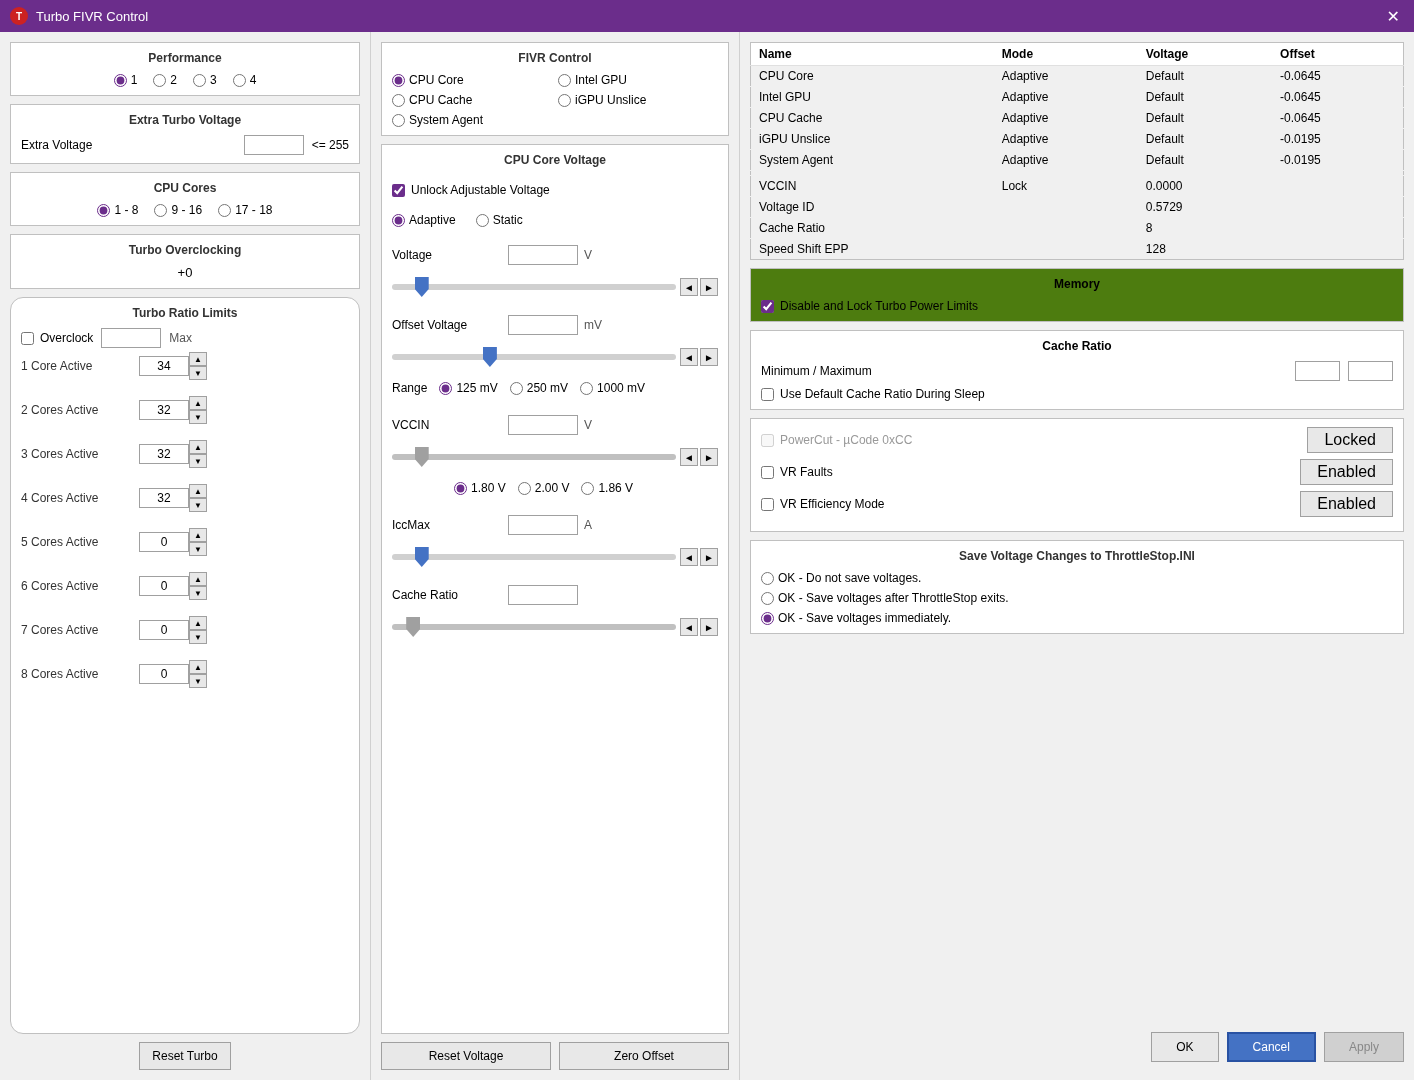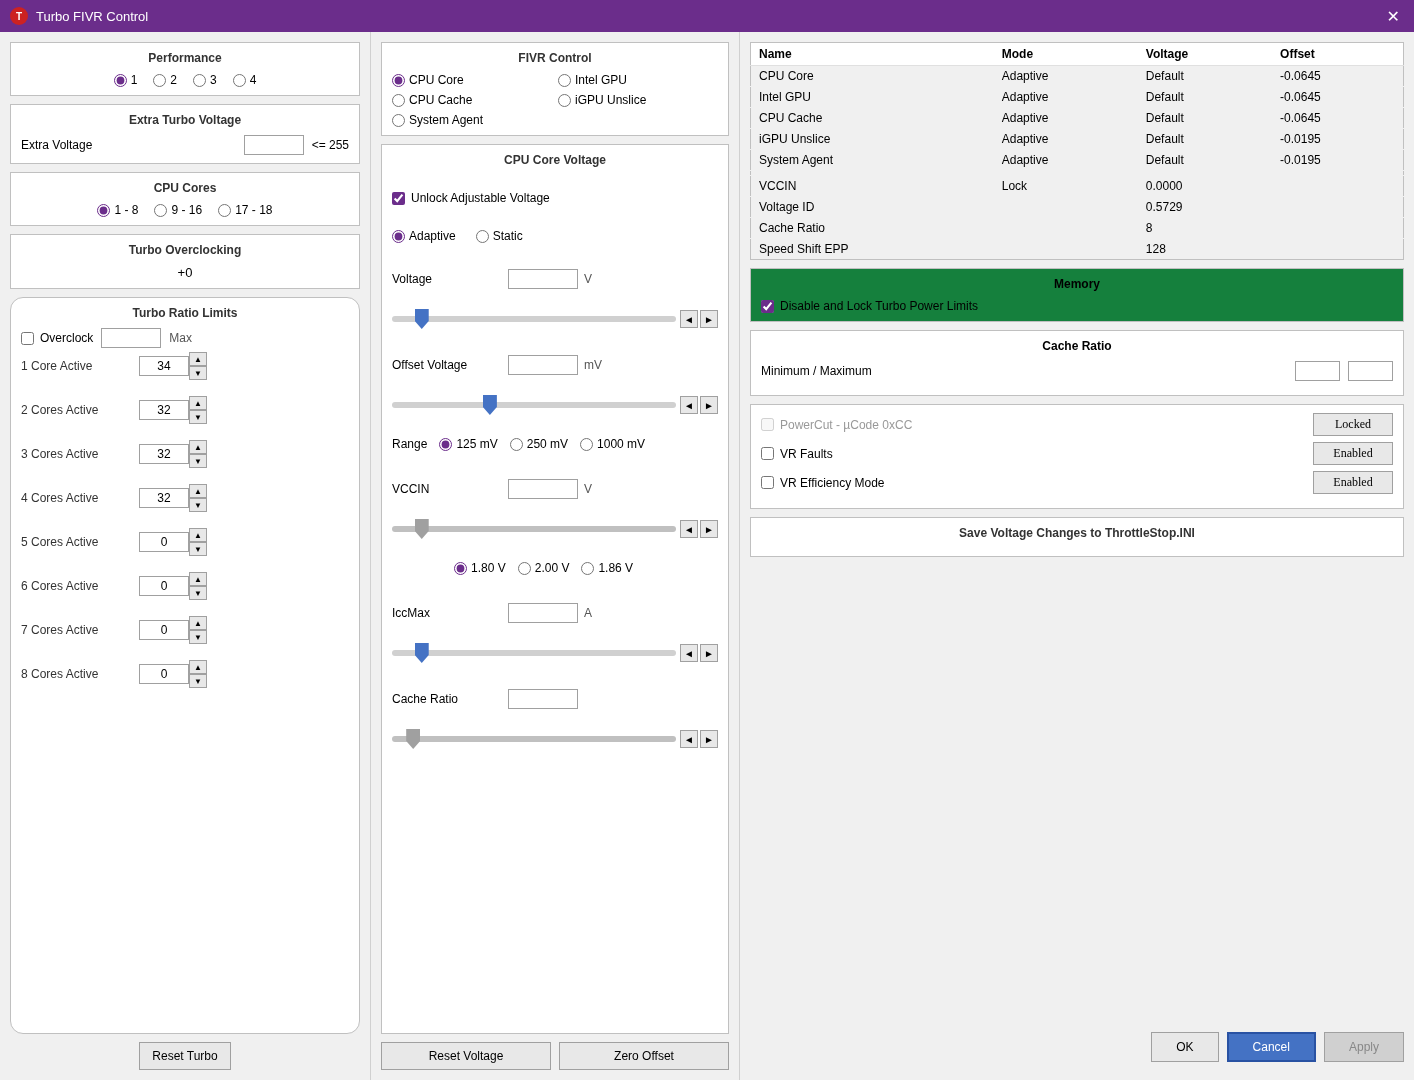--- a/index.html
+++ b/index.html
@@ -92,21 +92,21 @@
       padding: 10px;
       display: flex;
       flex-direction: column;
       gap: 8px;
       border-left: 1px solid #d0d0d0;
       border-right: 1px solid #d0d0d0;
     }
     
     .fivr-radios { display: grid; grid-template-columns: 1fr 1fr; gap: 6px; }
     
-    .voltage-section { display: flex; flex-direction: column; gap: 16px; }
+    .voltage-section { display: flex; flex-direction: column; gap: 8px; }
     .slider-track { width: 100%; height: 6px; background: #d0d0d0; border-radius: 3px; position: relative; }
     .slider-thumb { width: 16px; height: 20px; background: #4472c4; position: absolute; top: -7px; left: 10%; clip-path: polygon(0 0, 100% 0, 100% 60%, 50% 100%, 0 60%); }
     .slider-input-row { display: flex; align-items: center; gap: 6px; }
     .voltage-input { width: 70px; text-align: center; border: 1px solid #a0a0a0; padding: 2px 4px; }
     .unit-label { color: #555; }
     
     .range-row { display: flex; align-items: center; gap: 12px; }
     
     .slider-with-btns { display: flex; align-items: center; gap: 4px; }
     .side-btns { display: flex; gap: 2px; }
@@ -121,34 +121,34 @@
       display: flex;
       flex-direction: column;
       gap: 8px;
     }
     
     .info-table { width: 100%; border-collapse: collapse; border: 1px solid #c0c0c0; }
     .info-table th { background: white; padding: 4px 8px; text-align: left; font-weight: bold; border-bottom: 1px solid #e0e0e0; }
     .info-table td { padding: 3px 8px; border-bottom: 1px solid #f0f0f0; }
     .info-table tr:last-child td { border-bottom: none; }
     
-    .memory-section { border: 1px solid #c0c0c0; background: #15803d; padding: 8px 10px; }
+    .memory-section { border: 1px solid #c0c0c0; background: #4d7c0f; padding: 8px 10px; }
     .memory-title { text-align: center; font-weight: bold; margin-bottom: 8px; }
     
     .cache-ratio-section { border: 1px solid #c0c0c0; background: white; padding: 8px 10px; }
     .cache-ratio-title { text-align: center; font-weight: bold; margin-bottom: 8px; }
     .min-max-row { display: flex; align-items: center; gap: 8px; }
     .min-max-label { flex: 1; }
     .min-max-inputs { display: flex; gap: 8px; }
     .min-max-input { width: 45px; text-align: center; border: 1px solid #a0a0a0; padding: 2px 4px; }
     
     .ivr-section { border: 1px solid #c0c0c0; background: white; padding: 8px 10px; }
     .ivr-title { text-align: center; font-weight: bold; margin-bottom: 8px; }
     .ivr-row { display: flex; align-items: center; justify-content: space-between; margin-bottom: 6px; }
-    .ivr-btn { border: 1px solid #a0a0a0; background: #e8e8e8; padding: 3px 16px; cursor: pointer; font-size: 12px; min-width: 80px; font-family: Liberation Serif, serif; }
+    .ivr-btn { border: 1px solid #a0a0a0; background: #e8e8e8; padding: 3px 16px; cursor: pointer; font-size: 16px; min-width: 80px; }
     
     .save-section { border: 1px solid #c0c0c0; background: white; padding: 8px 10px; }
     
     .bottom-buttons { display: flex; justify-content: flex-end; gap: 8px; margin-top: auto; padding: 8px 0; }
     .dialog-btn { padding: 6px 24px; border: 1px solid #a0a0a0; background: #e8e8e8; cursor: pointer; font-size: 12px; }
     .dialog-btn-primary { background: #4472c4; color: white; border: 2px solid #2952a3; }
     .dialog-btn-apply { background: #d0d0d0; color: #888; }
     
     .overclock-row { display: flex; align-items: center; gap: 8px; }
     .max-label { color: #555; }
@@ -569,20 +569,24 @@
 
     <div class="cache-ratio-section">
       <div class="cache-ratio-title">Cache Ratio</div>
       <div class="min-max-row" style="margin-bottom:6px;">
         <span class="min-max-label">Minimum / Maximum</span>
         <div class="min-max-inputs">
           <input type="text" class="min-max-input" style="">
           <input type="text" class="min-max-input" style="">
         </div>
       </div>
+      <label class="checkbox-label">
+        <input type="checkbox" style="">
+        <span>Use Default Cache Ratio During Sleep</span>
+      </label>
     </div>
 
     <div class="ivr-section">
 
       <div class="ivr-row">
         <label class="checkbox-label">
           <input type="checkbox" disabled="" style="">
           <span style="color:#999;">PowerCut - µCode 0xCC</span>
         </label>
         <button class="ivr-btn">Locked</button>
@@ -600,20 +604,34 @@
         <label class="checkbox-label">
           <input type="checkbox" style="">
           <span>VR Efficiency Mode</span>
         </label>
         <button class="ivr-btn">Enabled</button>
       </div>
     </div>
 
     <div class="save-section">
       <div class="panel-section-title">Save Voltage Changes to ThrottleStop.INI</div>
+      <div style="display:flex; flex-direction:column; gap:6px;">
+        <label class="radio-item">
+          <input type="radio" name="save" style="">
+          <span>OK - Do not save voltages.</span>
+        </label>
+        <label class="radio-item">
+          <input type="radio" name="save" style="">
+          <span>OK - Save voltages after ThrottleStop exits.</span>
+        </label>
+        <label class="radio-item">
+          <input type="radio" name="save" checked="" style="">
+          <span>OK - Save voltages immediately.</span>
+        </label>
+      </div>
     </div>
 
     <div class="bottom-buttons">
       <button class="dialog-btn">OK</button>
       <button class="dialog-btn dialog-btn-primary">Cancel</button>
       <button class="dialog-btn dialog-btn-apply">Apply</button>
     </div>
   </div>
 
 </div>

